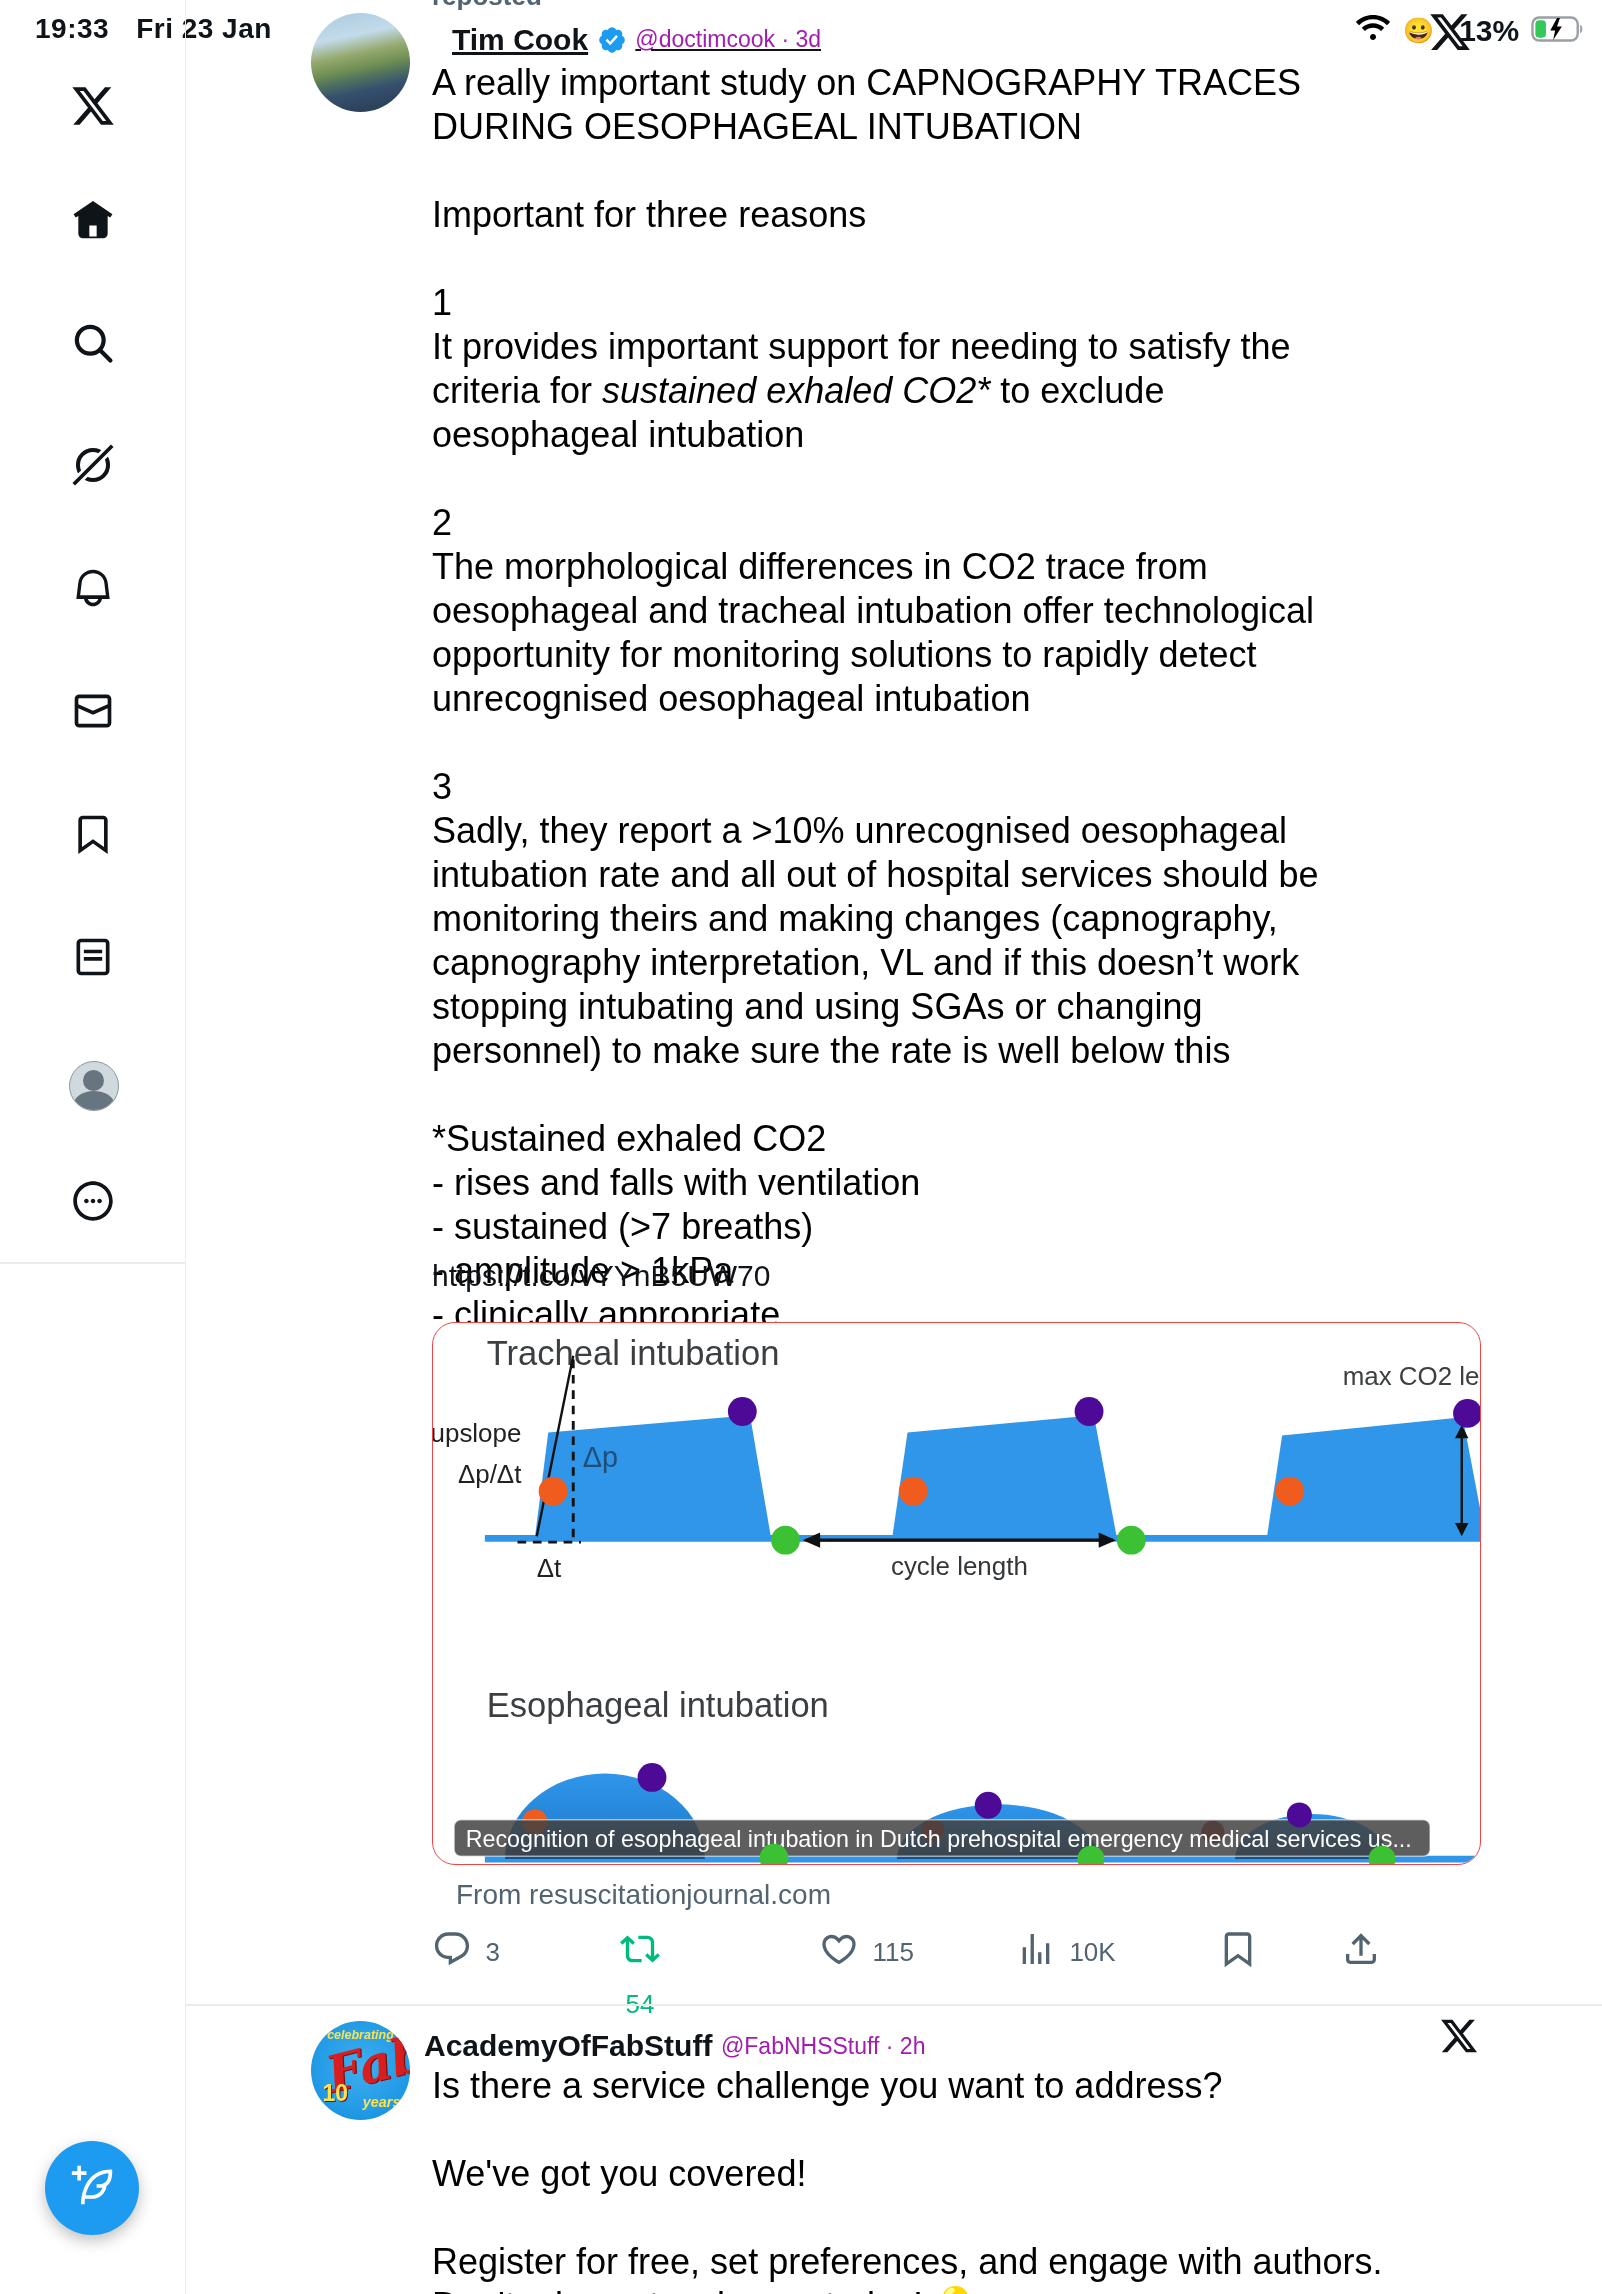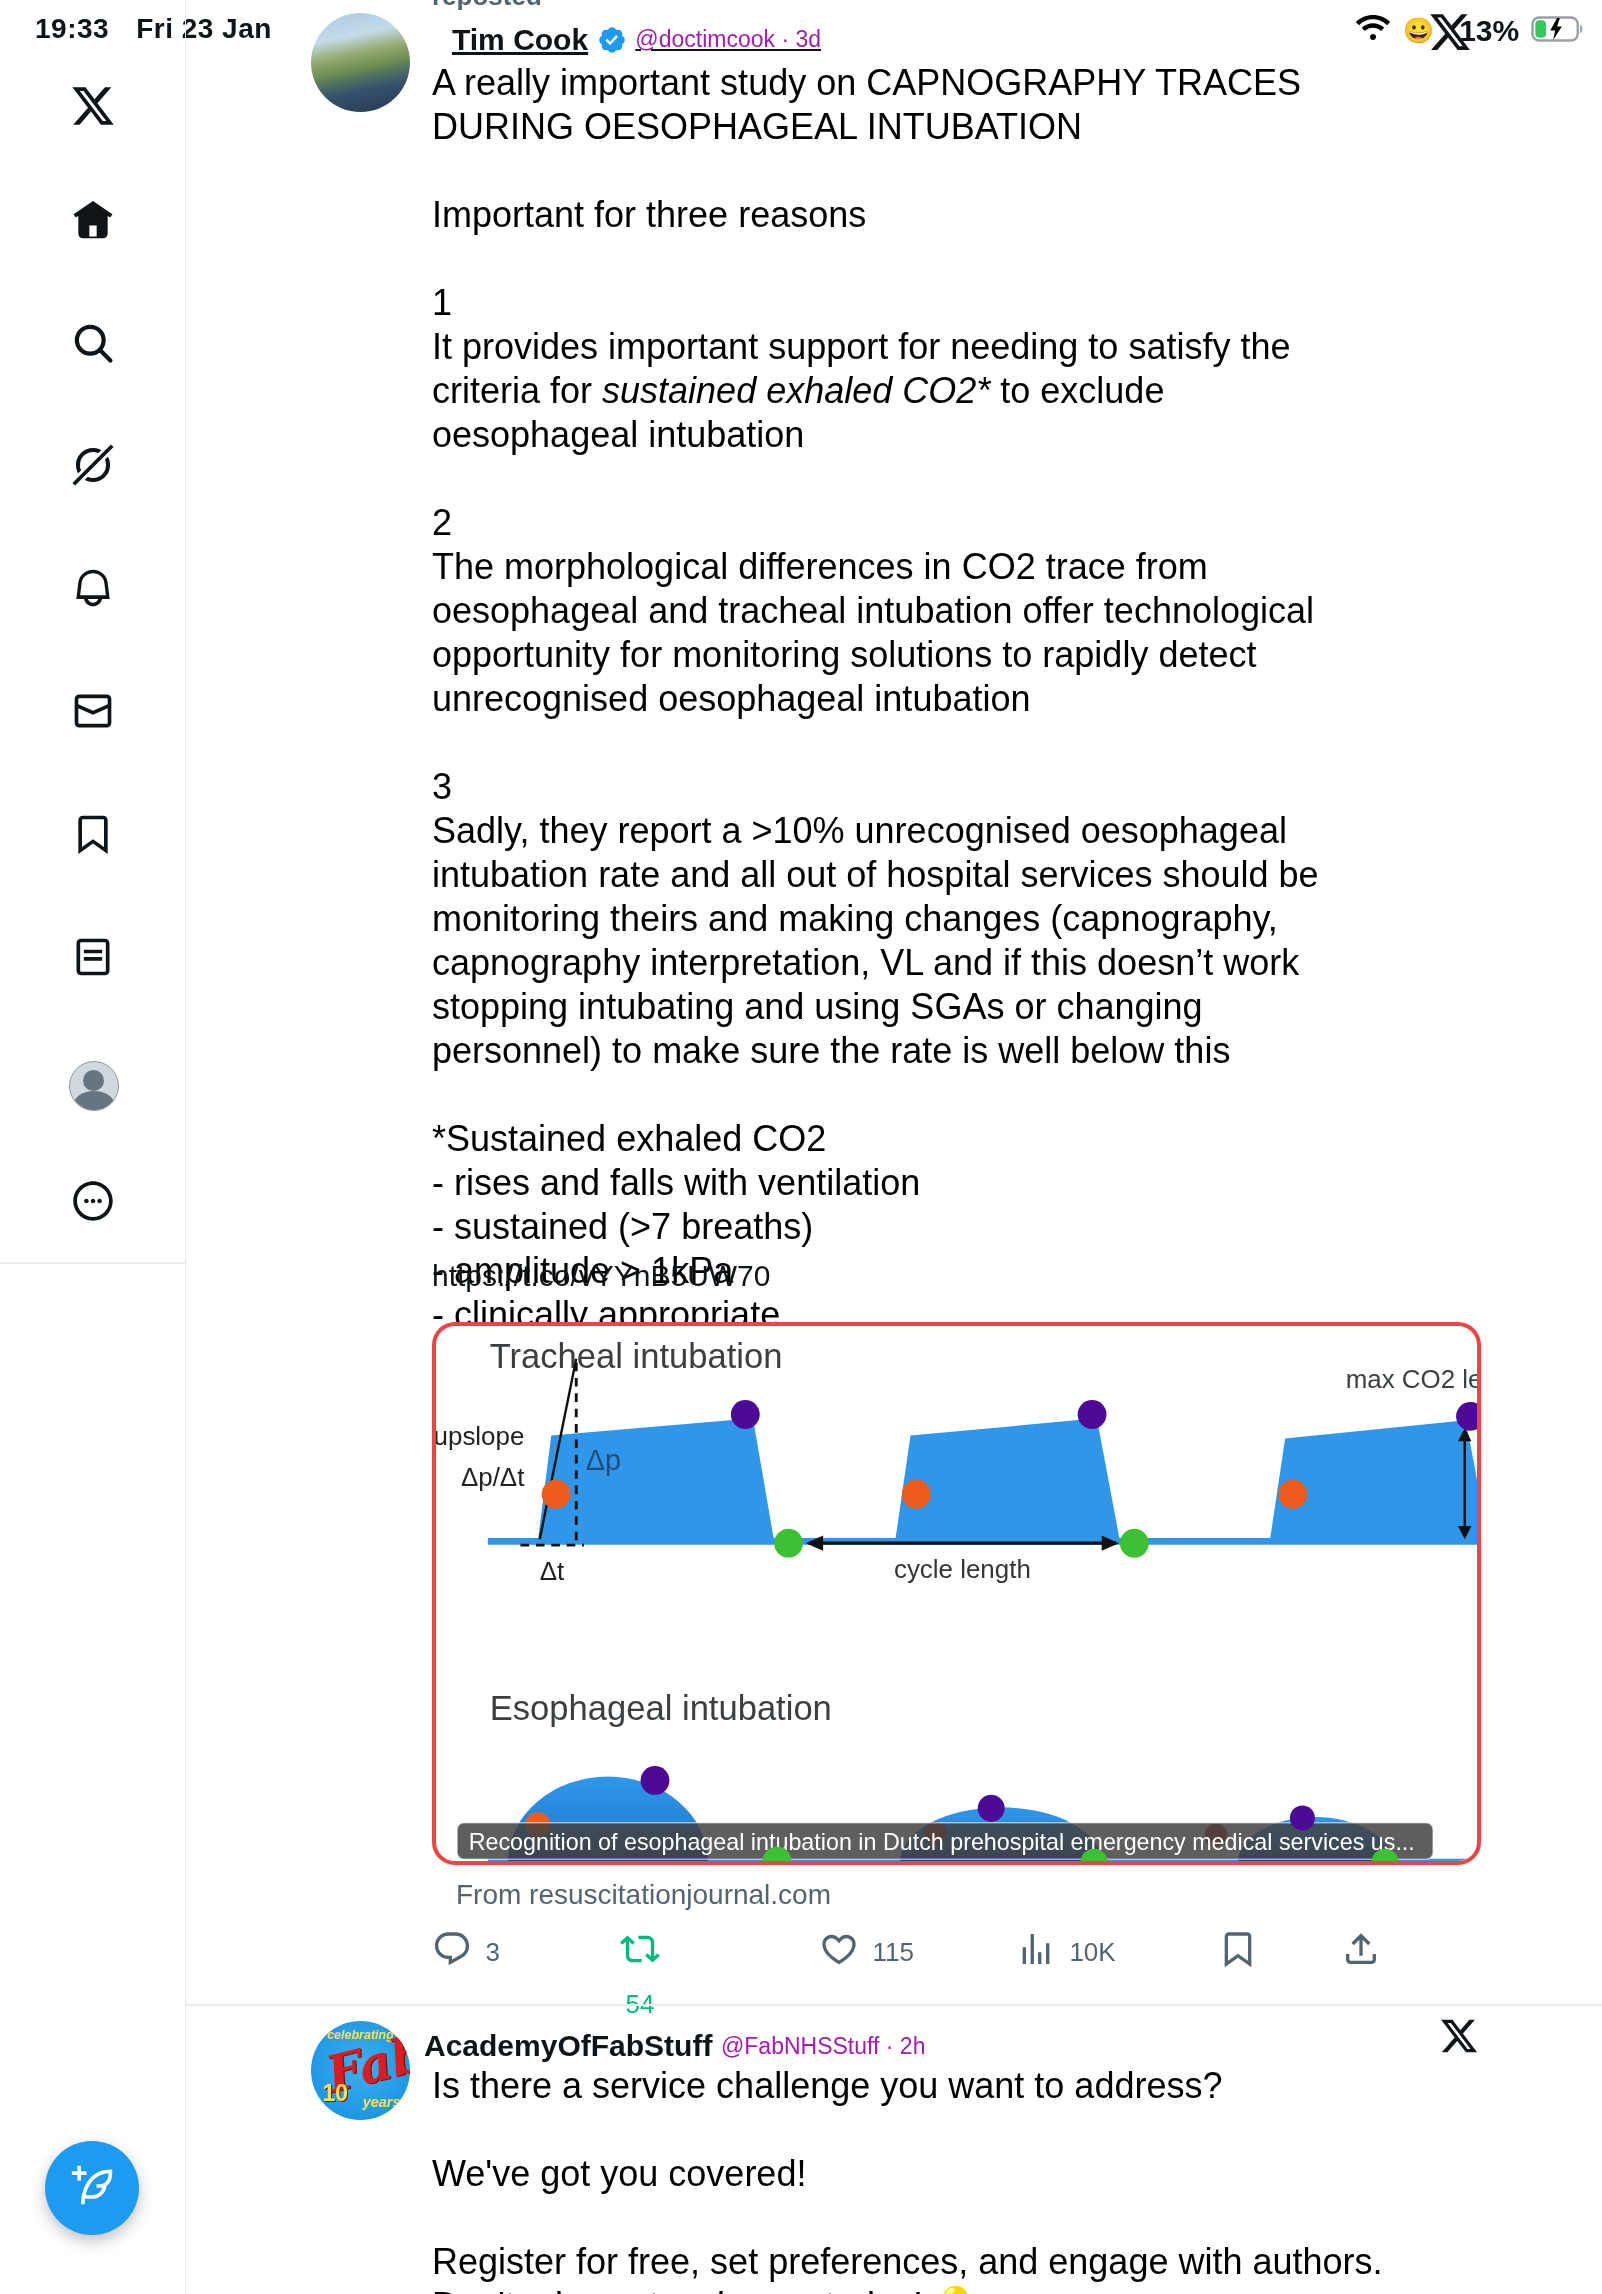--- a/index.html
+++ b/index.html
@@ -23,21 +23,21 @@
   
   .repost-stub{left:432px;top:-19px;font-size:26px;font-weight:700;color:#536471;}
   .avatar1{left:311px;top:13.4px;width:99px;height:99px;border-radius:50%;
     background:linear-gradient(168deg,#a8cade 0%,#c3dbea 26%,#95a96e 42%,#6d8d52 55%,#53755e 62%,#35506e 74%,#27394f 100%);}
   .tweet-head{display:flex;align-items:center;gap:8.6px;}
   .t-name{font-size:30px;font-weight:700;color:#0f1419;}
   .t-meta{font-size:23px;color:#a21caf;}
   .tweet-body{font-size:36px;line-height:44px;white-space:pre-wrap;color:#000000;}
   .tweet-body .it{font-style:italic;}
   .t-link{font-size:30px;color:#0f1419;}
-  .card-wrap{left:432px;top:1322px;width:1049px;height:543px;border:4px solid #ef4444;border-radius:23px;overflow:hidden;background:#fff;box-sizing:border-box;}
+  .card-wrap{left:432px;top:1322px;width:1049px;height:543px;border:1px solid #ef4444;border-radius:23px;overflow:hidden;background:#fff;box-sizing:border-box;}
   .t-source{left:456px;top:1879px;font-size:28px;color:#536471;}
   .act{top:1929px;display:flex;align-items:center;gap:13.4px;height:46px;color:#536471;font-size:26px;}
   .act.green{color:#00ba7c;}
   .divider2{left:186px;top:2004px;width:1416px;height:1.9px;background:#e8ecee;}
   .avatar2{left:311px;top:2021px;width:99px;height:99px;border-radius:50%;background:radial-gradient(circle at 50% 45%,#3fb0f0 0%,#1e97e4 70%,#0d7fcb 100%);overflow:hidden;}
   .fab-celebrating{position:absolute;top:6.7px;width:100%;text-align:center;font-size:12.5px;font-weight:700;color:#ffe24a;font-style:italic;}
   .fab-main{position:absolute;top:13.4px;left:15.4px;font-family:"DejaVu Serif",serif;font-style:italic;font-weight:700;font-size:50px;color:#d81f1f;transform:rotate(-14deg);text-shadow:1px 1px 0 #7a0c0c;}
   .fab-10{position:absolute;left:11.5px;bottom:13.4px;font-size:23px;font-weight:800;color:#ffe24a;text-shadow:1px 1px 0 #7a0c0c;}
   .fab-years{position:absolute;right:9.6px;bottom:9.6px;font-size:14.4px;font-weight:700;color:#ffe24a;font-style:italic;text-align:center;}
 </style>

